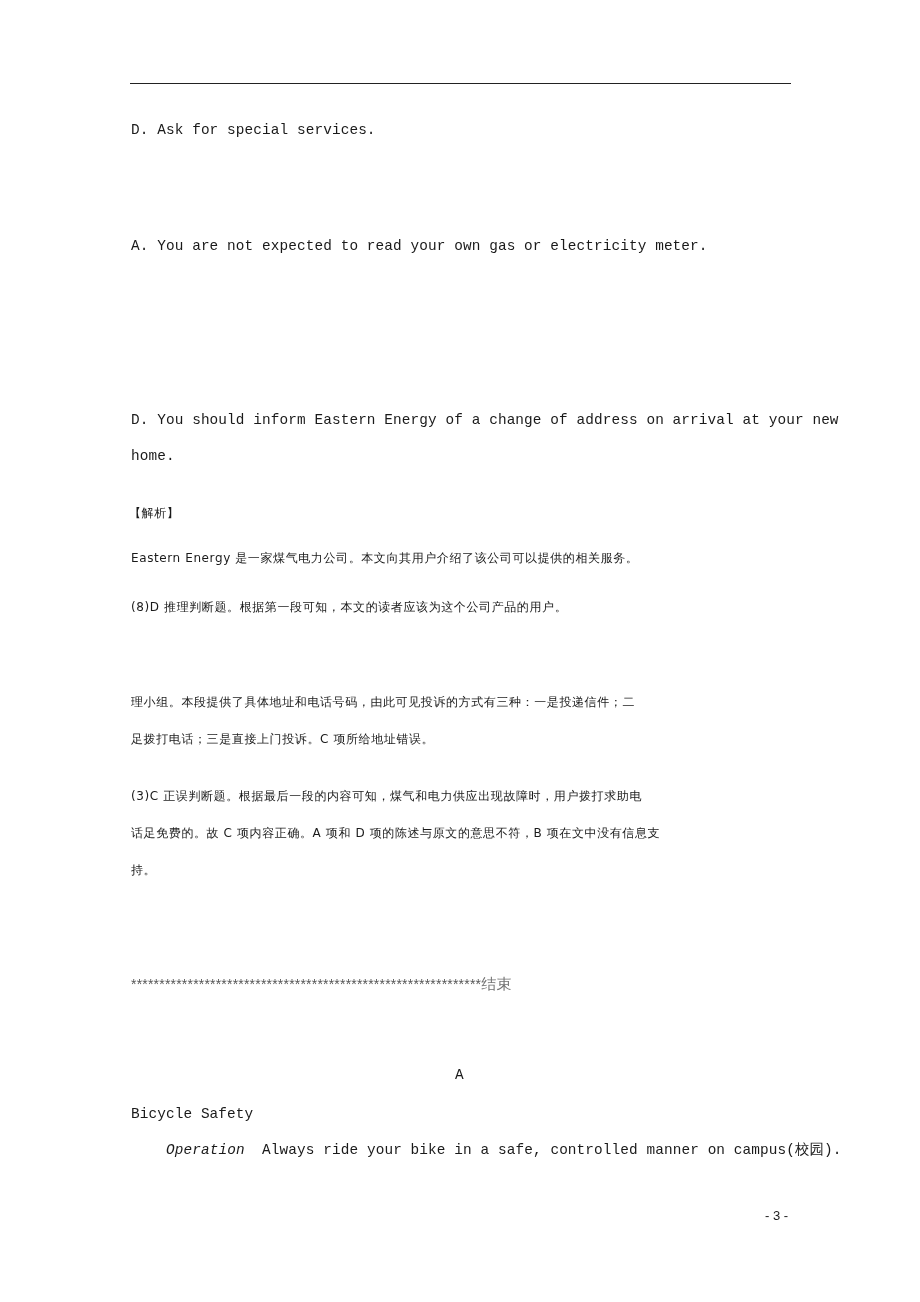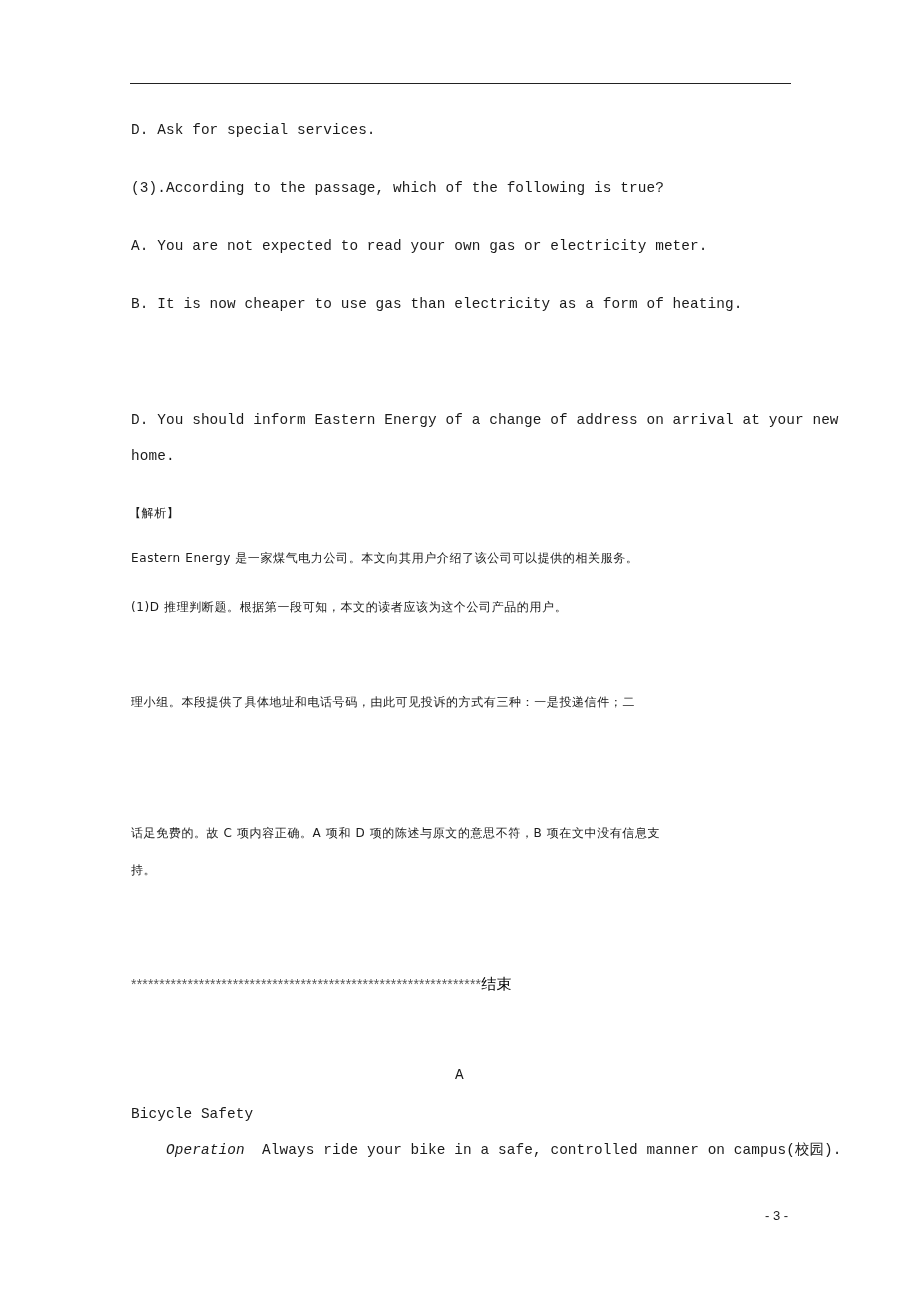--- a/index.html
+++ b/index.html
@@ -4,45 +4,45 @@
   <style>
     html, body { margin: 0; padding: 0; background: #ffffff; }
     body { width: 920px; height: 1302px; position: relative; overflow: hidden;
       font-family: "DejaVu Serif", "Liberation Serif", serif; color: #1a1a1a; }
     .page { position: absolute; left: 0; top: 0; width: 920px; height: 1302px; background: #fff; }
     .top-rule { position: absolute; left: 130px; top: 83px; width: 661px; height: 0; border-top: 1.5px solid #222; }
     .line { position: absolute; left: 131px; font-family: "Liberation Mono", "DejaVu Sans Mono", monospace;
       font-size: 14.4px; white-space: nowrap; line-height: 20px; letter-spacing: 0.1px; }
     .cn { font-family: "DejaVu Sans", "Liberation Sans", sans-serif; font-size: 12px; letter-spacing: 0.6px; }
     .stars { color: #555; font-family: "Liberation Sans", sans-serif; font-size: 14px; letter-spacing: 0.2px; }
-    .stars .end { color: #000000; font-family: "DejaVu Sans", sans-serif; font-size: 15px; }
+    .stars .end { color: #737373; font-family: "DejaVu Sans", sans-serif; font-size: 15px; }
     .center-a { position: absolute; left: 455px; top: 1067px; font-family: "Liberation Mono", monospace; font-size: 14.4px; }
     .italic { font-style: italic; }
     .page-num { position: absolute; left: 765px; top: 1208px; font-family: "Liberation Sans", sans-serif; font-size: 13px; color: #222; }
   </style>
 </head>
 <body>
 
 <div class="page">
   <div class="top-rule"></div>
 
   <div class="line" style="top:120px">D. Ask for special services.</div>
 
-  <div class="line" style="top:178px">(3).According to the passage, which of the following is true?</div>
   <div class="line" style="top:236px">A. You are not expected to read your own gas or electricity meter.</div>
-  <div class="line" style="top:294px">B. It is now cheaper to use gas than electricity as a form of heating.</div>
   <div class="line" style="top:410px">D. You should inform Eastern Energy of a change of address on arrival at your new</div>
   <div class="line" style="top:446px">home.</div>
 
   <div class="line cn" style="top:503px; left:129px">【解析】</div>
   <div class="line cn" style="top:548px">Eastern Energy 是一家煤气电力公司。本文向其用户介绍了该公司可以提供的相关服务。</div>
-  <div class="line cn" style="top:597px">(1)D 推理判断题。根据第一段可知，本文的读者应该为这个公司产品的用户。</div>
+  <div class="line cn" style="top:597px">(8)D 推理判断题。根据第一段可知，本文的读者应该为这个公司产品的用户。</div>
 
   <div class="line cn" style="top:692px">理小组。本段提供了具体地址和电话号码，由此可见投诉的方式有三种：一是投递信件；二</div>
+  <div class="line cn" style="top:729px">足拨打电话；三是直接上门投诉。C 项所给地址错误。</div>
 
+  <div class="line cn" style="top:786px">(3)C 正误判断题。根据最后一段的内容可知，煤气和电力供应出现故障时，用户拨打求助电</div>
   <div class="line cn" style="top:823px">话足免费的。故 C 项内容正确。A 项和 D 项的陈述与原文的意思不符，B 项在文中没有信息支</div>
   <div class="line cn" style="top:860px">持。</div>
 
   <div class="line stars" style="top:974px">
     <span>**************************************************************</span><span class="end">结束</span>
   </div>
 
   <div class="center-a">A</div>
   <div class="line" style="top:1104px">Bicycle Safety</div>
   <div class="line" style="top:1140px; left:166px">

